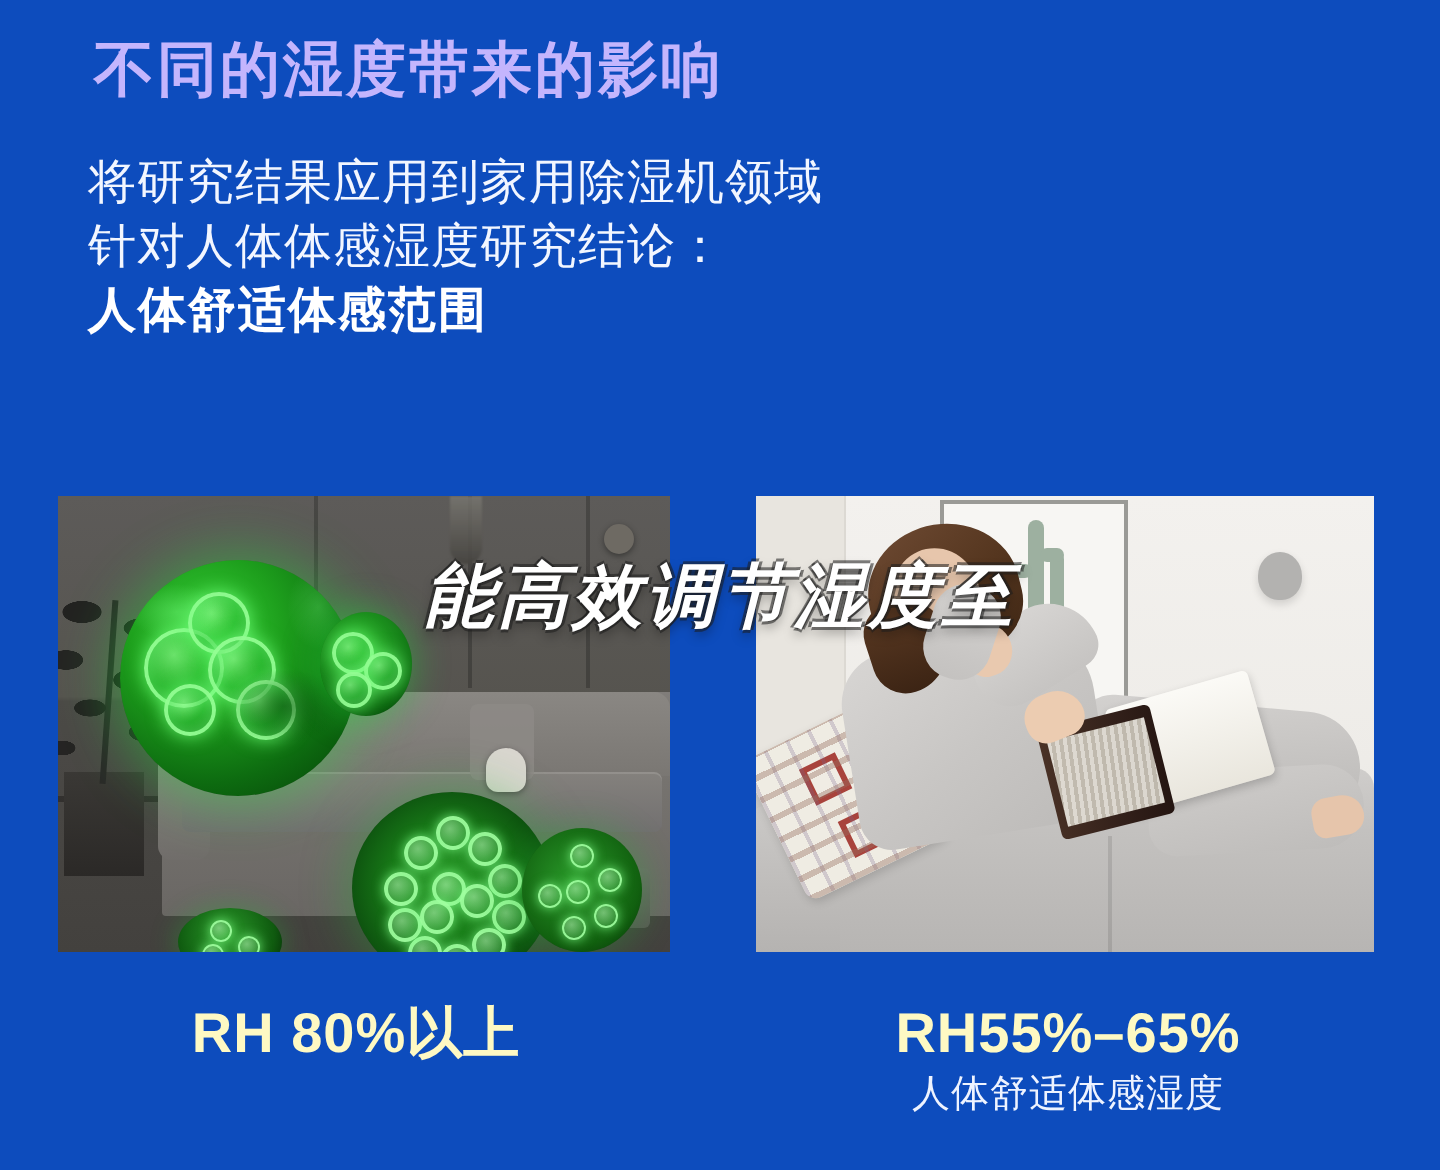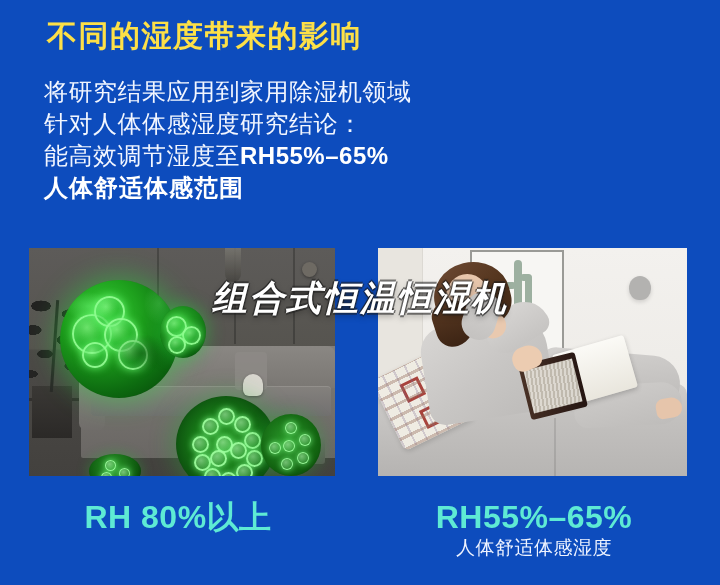--- a/index.html
+++ b/index.html
@@ -23,21 +23,21 @@
   
   .heading {
     position: absolute;
     left: 47px;
     top: 16px;
     width: 620px;
   }
   .poster-title {
     font-size: 30px;
     font-weight: 700;
-    color: #fde047;
+    color: #c4b5fd;
     letter-spacing: 1.5px;
     line-height: 40px;
     margin: 0;
     white-space: nowrap;
   }
 
   .body-copy {
     position: absolute;
     left: 44px;
     top: 76px;
@@ -503,23 +503,23 @@
   }
   .caption {
     position: absolute;
     top: 0;
     width: 340px;
     text-align: center;
   }
   .caption-left  { left: 8px; }
   .caption-right { left: 364px; }
   .caption-title {
-    font-size: 32px;
+    font-size: 28px;
     font-weight: 700;
-    color: #5eead4;
+    color: #fef9c3;
     letter-spacing: 0.5px;
     line-height: 34px;
     white-space: nowrap;
   }
   .caption-sub {
     font-size: 19px;
     font-weight: 400;
     color: #eef3ff;
     letter-spacing: 0.5px;
     line-height: 28px;
@@ -531,21 +531,20 @@
 
 <div class="poster">
 
   <div class="heading">
     <h1 class="poster-title">不同的湿度带来的影响</h1>
   </div>
 
   <div class="body-copy">
     <div class="copy-line">将研究结果应用到家用除湿机领域</div>
     <div class="copy-line">针对人体体感湿度研究结论：</div>
-    <div class="copy-line"><span>能高效调节湿度至</span><span class="bold-run">RH55%–65%</span></div>
     <div class="copy-line is-bold">人体舒适体感范围</div>
   </div>
 
   <div class="photo-row">
 
     <div class="photo photo-left">
       <div class="room-dark"></div>
       <div class="dark-wallseam dk-seam-a"></div>
       <div class="dark-wallseam dk-seam-b"></div>
       <div class="dark-wallseam dk-seam-c"></div>
@@ -641,21 +640,21 @@
       <div class="hair-fall"></div>
       <div class="neck-hand"></div>
       <div class="arm-lower"></div>
       <div class="book-open"></div>
       <div class="book-spine"></div>
       <div class="book-pages"></div>
       <div class="hand-on-book"></div>
     </div>
   </div>
 
-  <div class="watermark">组合式恒温恒湿机</div>
+  <div class="watermark">能高效调节湿度至</div>
 
   <div class="captions">
     <div class="caption caption-left">
       <div class="caption-title">RH 80%以上</div>
     </div>
     <div class="caption caption-right">
       <div class="caption-title">RH55%–65%</div>
       <div class="caption-sub">人体舒适体感湿度</div>
     </div>
   </div>

